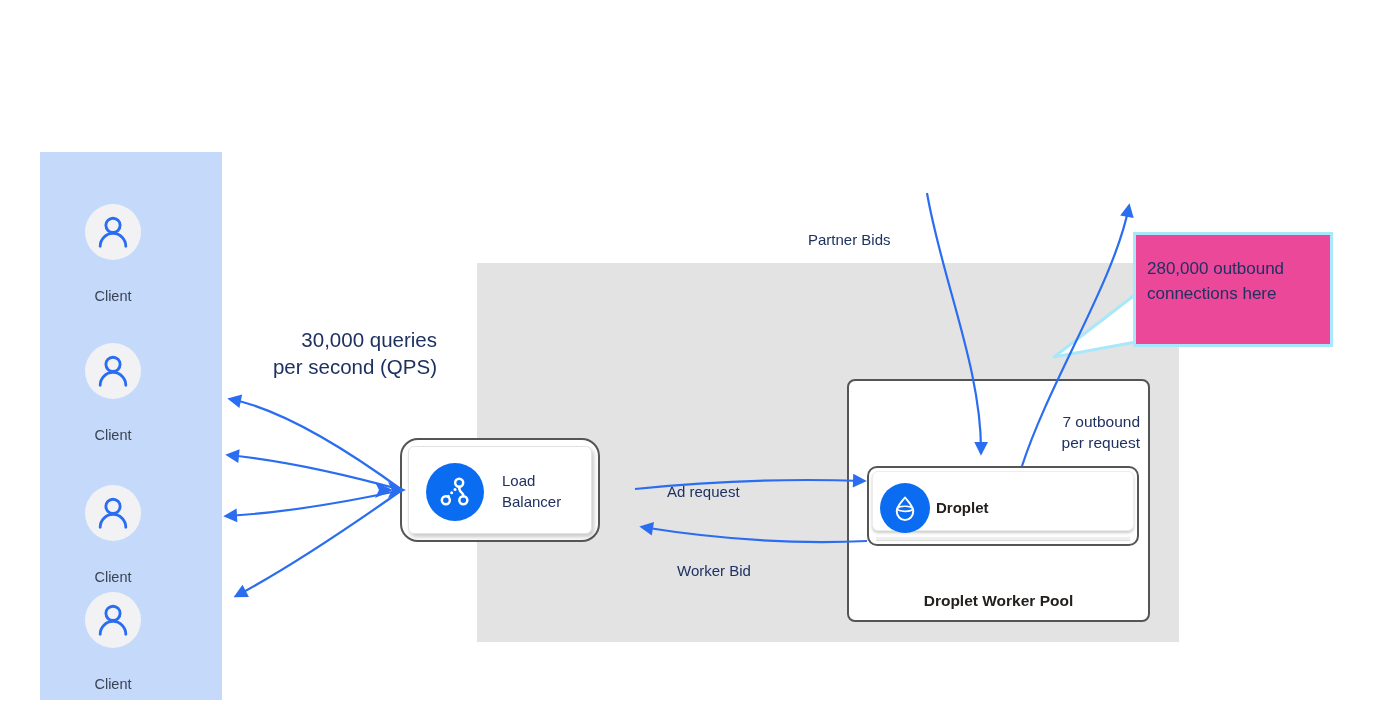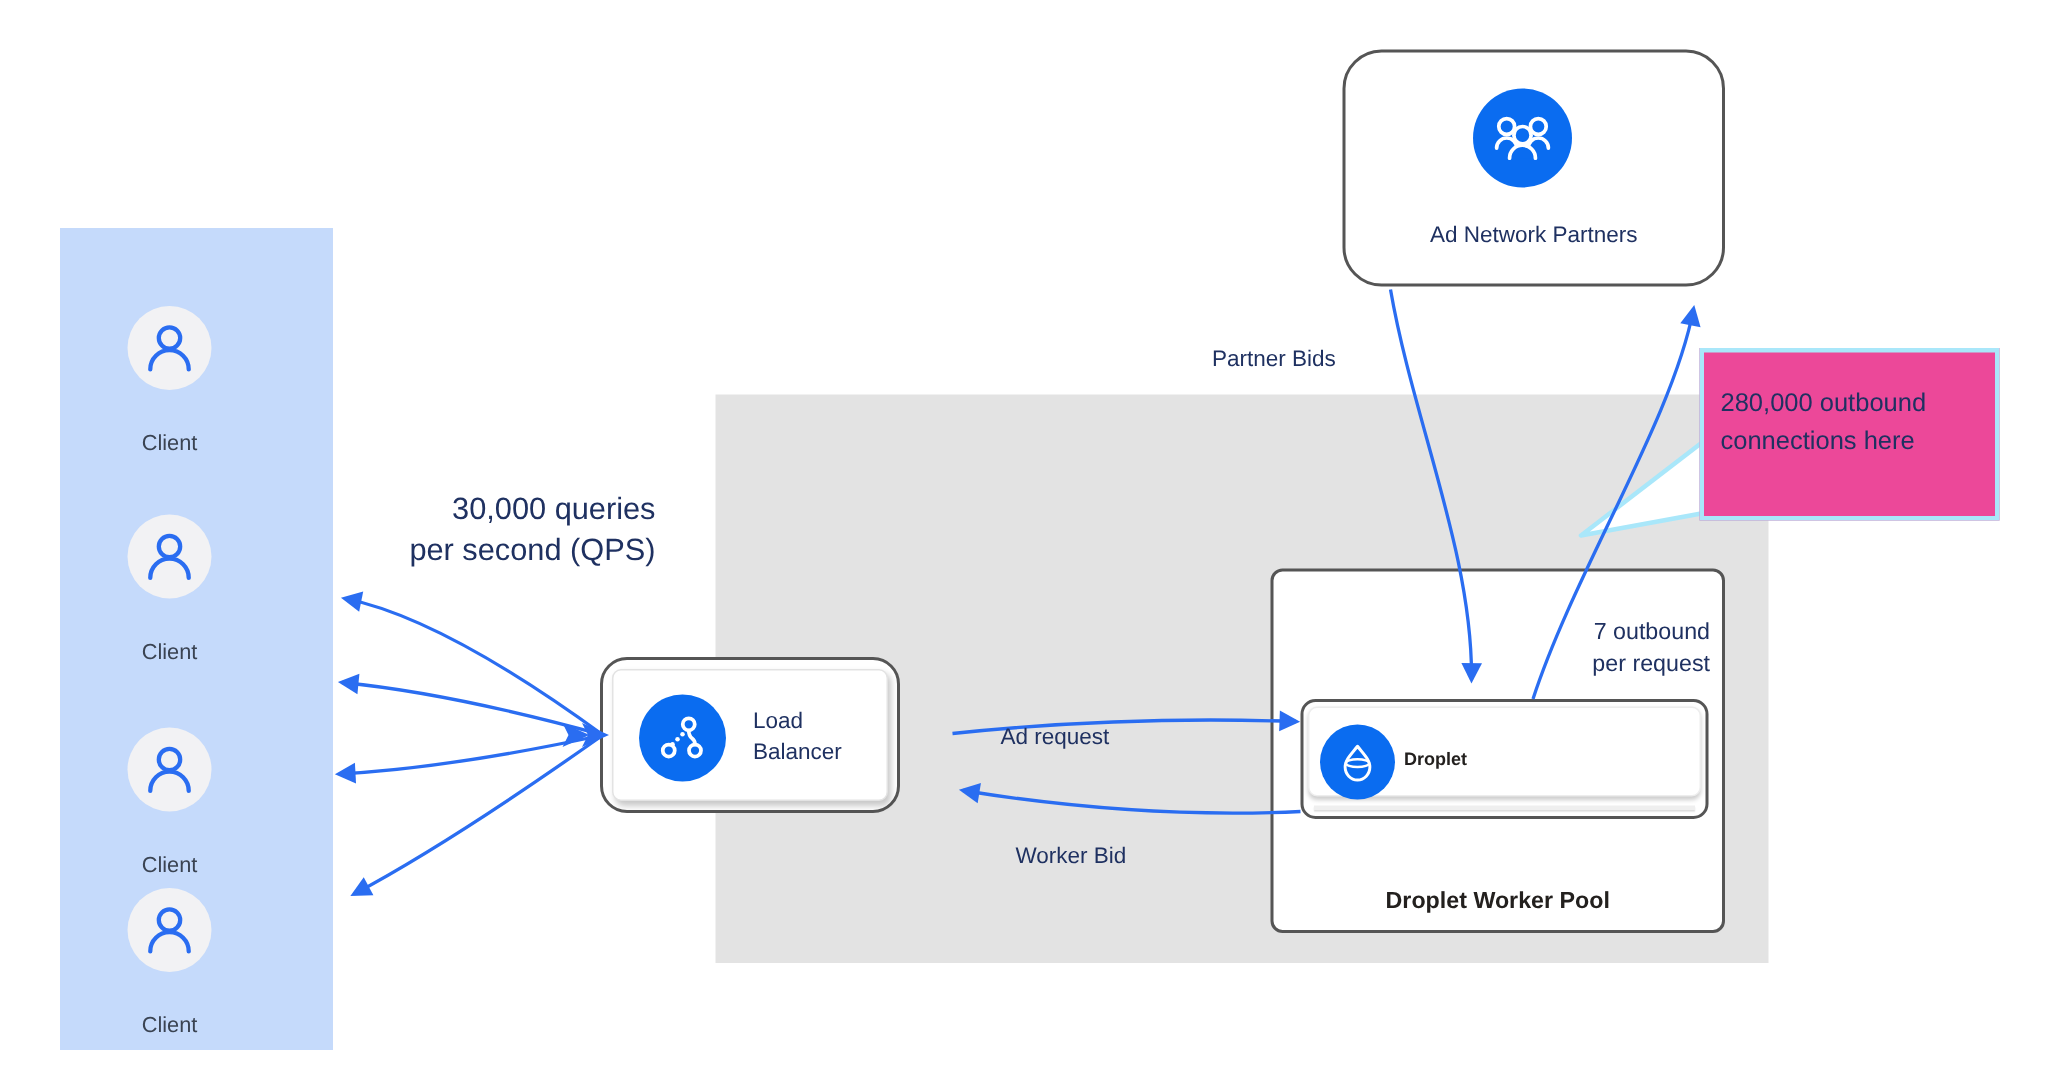--- a/index.html
+++ b/index.html
@@ -44,21 +44,21 @@
 
   
   .worker-pool{left:847px;top:379px;width:303px;height:243px;border-radius:8px;}
   .worker-pool-label{position:absolute;left:0;right:0;top:211px;text-align:center;font-size:15.5px;font-weight:bold;color:var(--text-dark);}
 
   
   .droplet-card{left:867px;top:466px;width:272px;height:80px;border-radius:10px;}
   .droplet-inner{position:absolute;left:3px;right:3px;top:3px;bottom:13px;background:#fff;border:1px solid #ededed;border-radius:6px;box-shadow:0 2px 3px rgba(0,0,0,0.20);}
   .droplet-stack{position:absolute;left:7px;right:7px;bottom:4px;height:3px;background:#efefef;box-shadow:0 1px 1px rgba(0,0,0,0.15);}
   .droplet-card .icon-circle{left:11px;top:15px;width:50px;height:50px;}
-  .droplet-label{position:absolute;left:67px;top:31px;font-size:12px;font-weight:bold;color:var(--text-dark);}
+  .droplet-label{position:absolute;left:67px;top:31px;font-size:15px;font-weight:bold;color:var(--text-dark);}
 
   
   .txt{position:absolute;color:var(--text-navy);text-align:right;}
   .qps-label{left:272px;top:326px;width:165px;font-size:20.5px;line-height:27px;}
   .edge-label{font-size:15px;}
   .partner-bids-label{left:808px;top:231px;}
   .ad-request-label{left:667px;top:451px;margin-top:32px;}
   .winning-bid-label{left:677px;top:562px;}
   .outbound-label{left:1045px;top:411px;width:95px;font-size:15.5px;line-height:21px;}
 
@@ -106,33 +106,20 @@
   <div class="client" style="top:592px">
     <div class="client-circle">
       <svg width="38" height="38" viewBox="-20 -20 40 40">
         <circle cx="0" cy="-7" r="7.5" fill="none" stroke="var(--accent-blue)" stroke-width="3"></circle>
         <path d="M -13.5,15 A 13.5,13.5 0 0 1 13.5,15" fill="none" stroke="var(--accent-blue)" stroke-width="3" stroke-linecap="round"></path>
       </svg>
     </div>
     <div class="client-label">Client</div>
   </div>
 
-  <div class="node-box ad-network">
-    <div class="icon-circle">
-      <svg width="46" height="46" viewBox="-24 -24 48 48">
-        <circle cx="-11" cy="-8" r="5.5" fill="none" stroke="#ffffff" stroke-width="2.6"></circle>
-        <path d="M -18,7 A 7,7 0 0 1 -4,7" fill="none" stroke="#ffffff" stroke-width="2.6" stroke-linecap="round"></path>
-        <circle cx="11" cy="-8" r="5.5" fill="none" stroke="#ffffff" stroke-width="2.6"></circle>
-        <path d="M 4,7 A 7,7 0 0 1 18,7" fill="none" stroke="#ffffff" stroke-width="2.6" stroke-linecap="round"></path>
-        <circle cx="0" cy="-2" r="6" fill="var(--icon-blue)" stroke="#ffffff" stroke-width="2.6"></circle>
-        <path d="M -9,14 A 9,9 0 0 1 9,14" fill="var(--icon-blue)" stroke="#ffffff" stroke-width="2.6" stroke-linecap="round"></path>
-      </svg>
-    </div>
-    <div class="ad-network-label">Ad Network Partners</div>
-  </div>
 
   <div class="node-box lb-box">
     <div class="lb-inner"></div>
     <div class="icon-circle">
       <svg width="40" height="40" viewBox="-24 -24 48 48">
         <circle cx="5" cy="-11" r="4.8" fill="none" stroke="#ffffff" stroke-width="3"></circle>
         <path d="M 5,-6 C 5,2 10,-1 10,5" fill="none" stroke="#ffffff" stroke-width="3" stroke-linecap="round"></path>
         <circle cx="10" cy="10" r="4.8" fill="none" stroke="#ffffff" stroke-width="3"></circle>
         <circle cx="-11" cy="10" r="4.8" fill="none" stroke="#ffffff" stroke-width="3"></circle>
         <circle cx="0" cy="-3" r="1.8" fill="#ffffff"></circle>

